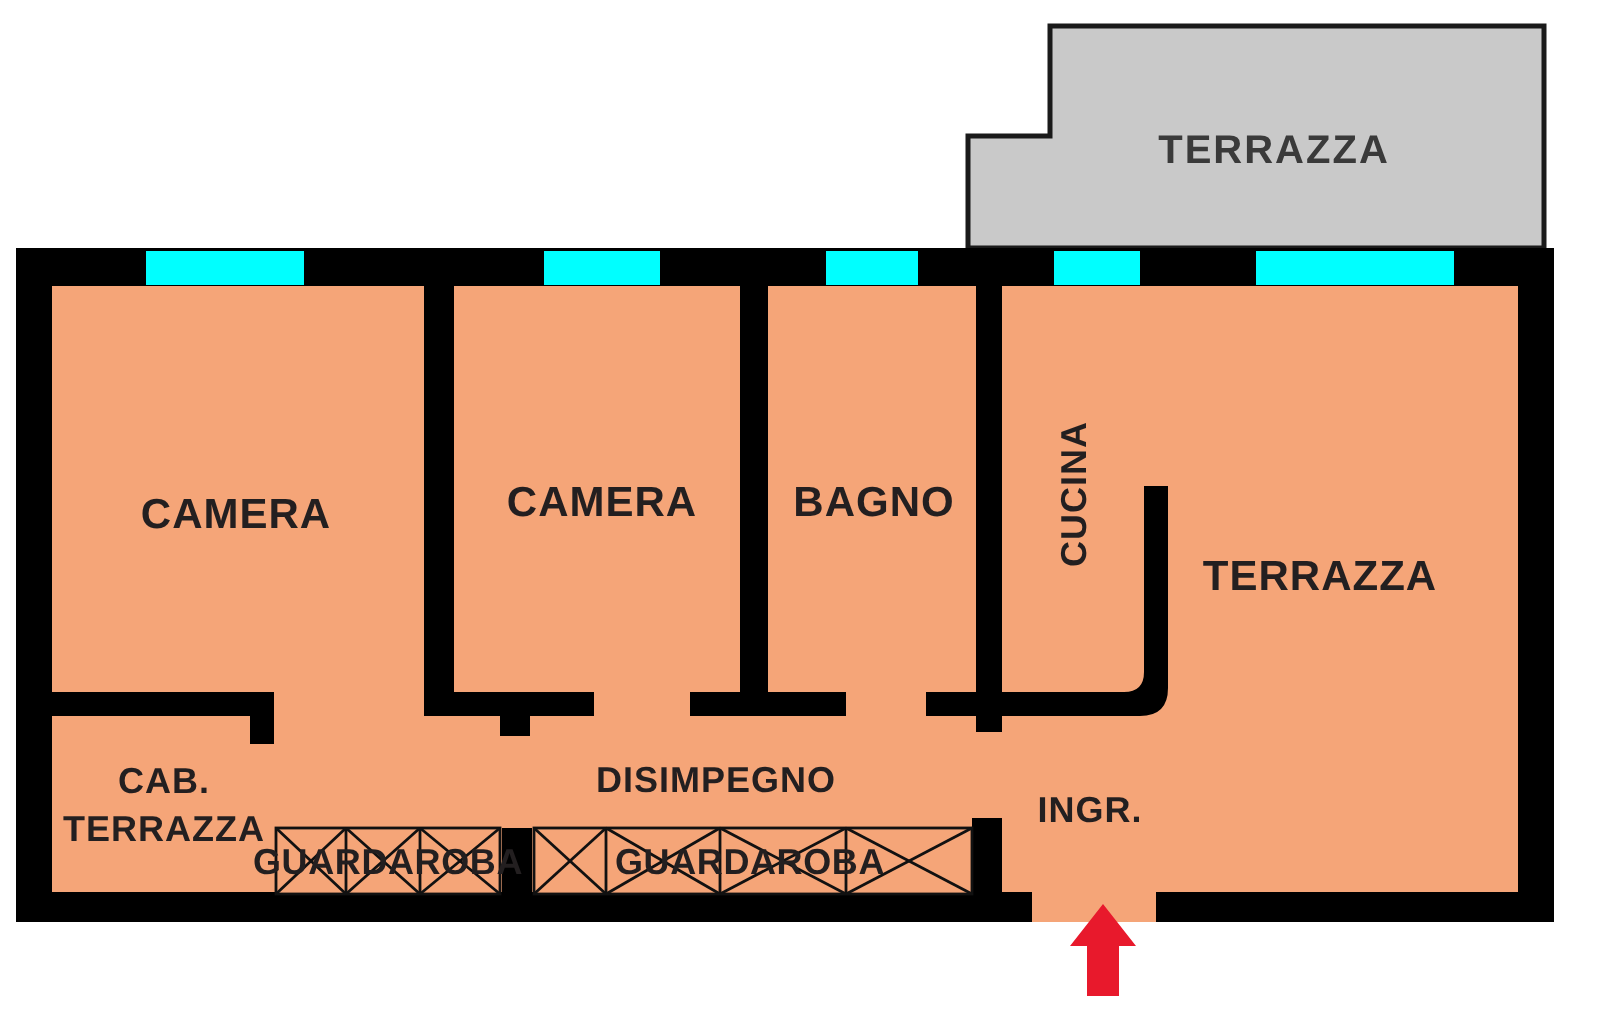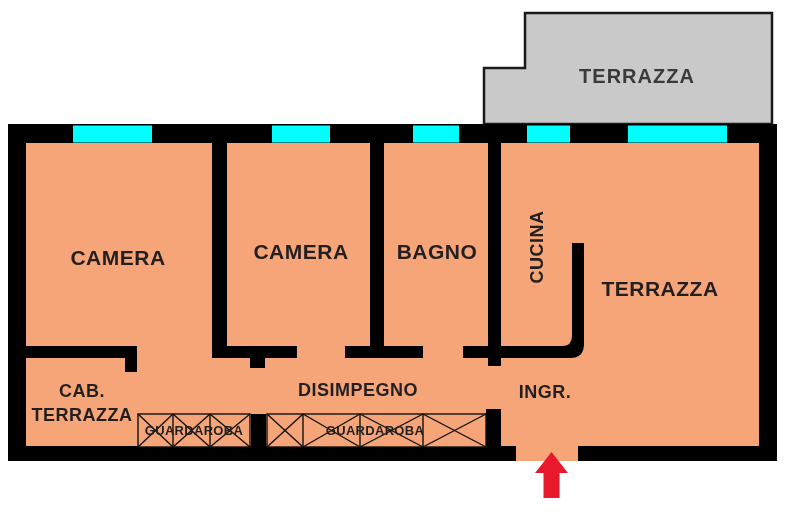--- a/index.html
+++ b/index.html
@@ -5,21 +5,21 @@
   html,body{margin:0;padding:0;background:#ffffff;}
   .stage{position:relative;width:800px;height:512px;background:#ffffff;overflow:hidden;
          font-family:Liberation Sans, sans-serif;}
   .stage svg{position:absolute;left:0;top:0;}
   .label{position:absolute;transform:translate(-50%,-50%);text-align:center;
          color:#231f20;font-weight:bold;white-space:nowrap;letter-spacing:.5px;line-height:1.35;}
   .label .line{display:block;}
   .lbl-terrazza{font-size:20px;color:#3a3a3a;letter-spacing:1px;}
   .lbl-room{font-size:21px;}
   .lbl-mid{font-size:18px;}
-  .lbl-closet{font-size:13px;letter-spacing:.3px;}
+  .lbl-closet{font-size:18px;letter-spacing:.3px;}
   .vertical{transform:translate(-50%,-50%) rotate(-90deg);}
 </style>
 </head>
 <body>
 
 <div class="stage">
 
   <svg width="800" height="512" viewBox="0 0 800 512">
 
     <path d="M525,13 H772 V124 H484 V68 H525 Z" fill="#C9C9C9" stroke="#1A1A1A" stroke-width="2.5"></path>
@@ -95,19 +95,19 @@
 
   <div class="label lbl-room" style="left:660px;top:289px;">TERRAZZA</div>
 
   <div class="label lbl-mid" style="left:82px;top:403px;text-align:center;">
     <span class="line">CAB.</span>
     <span class="line">TERRAZZA</span>
   </div>
 
   <div class="label lbl-mid" style="left:358px;top:390px;">DISIMPEGNO</div>
 
-  <div class="label lbl-mid" style="left:545px;top:392px;">INGR.</div>
+  <div class="label lbl-mid" style="left:545px;top:405px;">INGR.</div>
 
   <div class="label lbl-closet" style="left:194px;top:431px;">GUARDAROBA</div>
 
   <div class="label lbl-closet" style="left:375px;top:431px;">GUARDAROBA</div>
 
 </div>
 
 </body></html>

